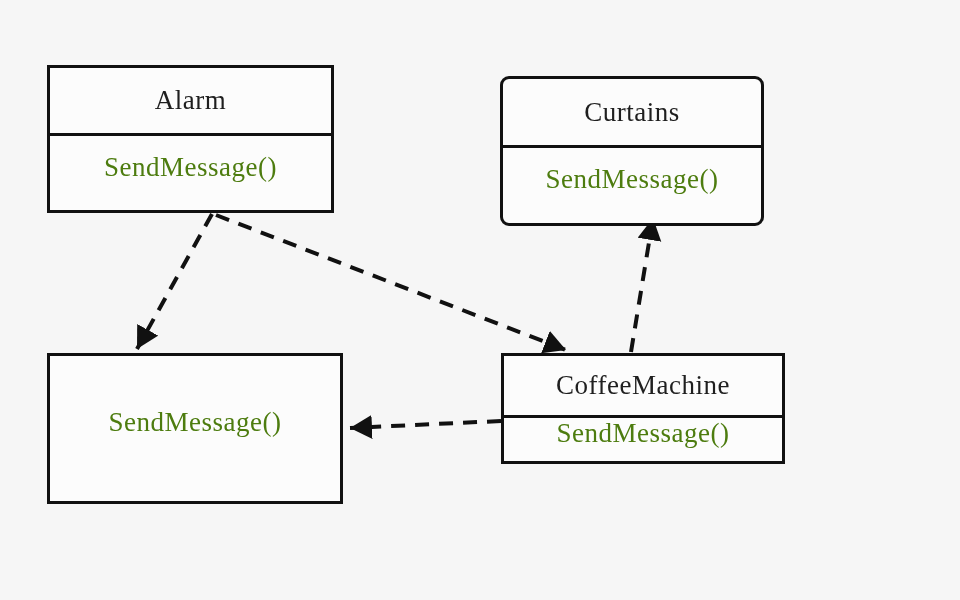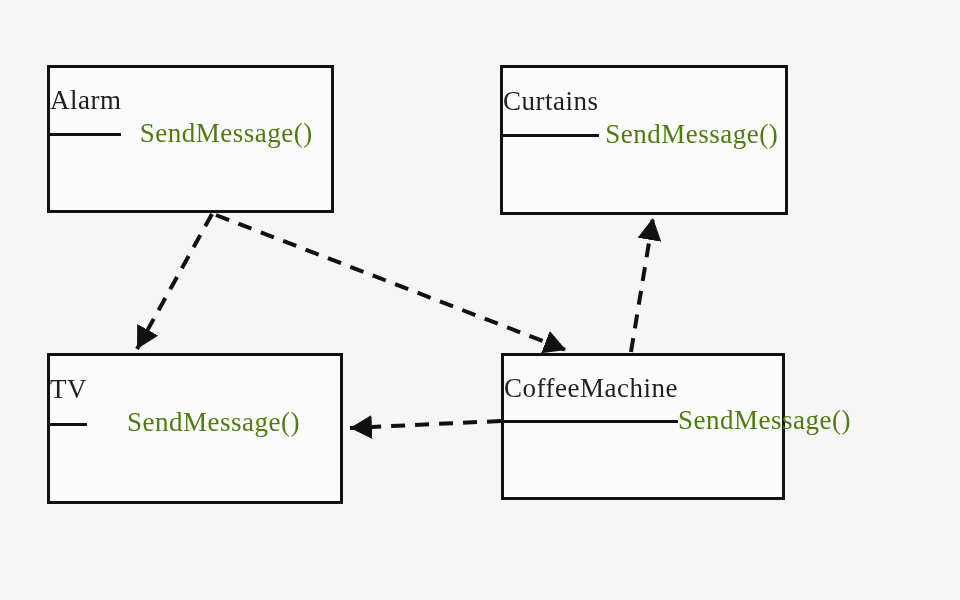--- a/index.html
+++ b/index.html
@@ -24,41 +24,41 @@
     stroke-width:4;
     stroke-dasharray:14 10;
     fill:none;
   }
   .node{
     position:absolute;
     box-sizing:border-box;
     border:3px solid #111111;
     background:#fcfcfc;
     display:flex;
-    flex-direction:row;
+    flex-direction:column;
   }
   .node .title{
     height:var(--th);
     box-sizing:content-box;
     border-bottom:3px solid #111111;
     display:flex;align-items:center;justify-content:center;
     font-size:27px;color:#1f1f1f;
     letter-spacing:0.5px;
   }
   .node .body{
     flex:1;
     display:flex;align-items:center;justify-content:center;
     padding-bottom:12px;
     font-size:27px;color:#4d7c0f;
     letter-spacing:0.5px;
   }
   .n-alarm   {left:47px;  top:65px;  width:287px; height:148px; --th:65px;}
-  .n-curtains{left:500px; top:65px;  width:288px; height:150px; --th:66px;}
+  .n-curtains{left:500px; top:76px;  width:264px; height:150px;border-radius:9px; --th:66px;}
   .n-tv      {left:47px;  top:353px; width:296px; height:151px; --th:67px;}
-  .n-coffee  {left:501px; top:353px; width:284px; height:147px; --th:64px;}
+  .n-coffee  {left:501px; top:353px; width:284px; height:111px; --th:64px;}
 </style>
 </head>
 <body>
 
 <div class="stage">
 
   <svg id="edges" viewBox="0 0 960 600" xmlns="http://www.w3.org/2000/svg">
     <defs>
       <marker id="arrowhead" markerWidth="7" markerHeight="7" refX="5.5" refY="3" orient="auto" markerUnits="strokeWidth">
         <path d="M0,0 L5.5,3 L0,6 Z" fill="#111111"></path>
@@ -74,21 +74,20 @@
     <div class="title">Alarm</div>
     <div class="body">SendMessage()</div>
   </div>
 
   <div class="node n-curtains">
     <div class="title">Curtains</div>
     <div class="body">SendMessage()</div>
   </div>
 
   <div class="node n-tv">
-    <div class="title">TV</div>
     <div class="body">SendMessage()</div>
   </div>
 
   <div class="node n-coffee">
     <div class="title">CoffeeMachine</div>
     <div class="body">SendMessage()</div>
   </div>
 
 </div>
 

